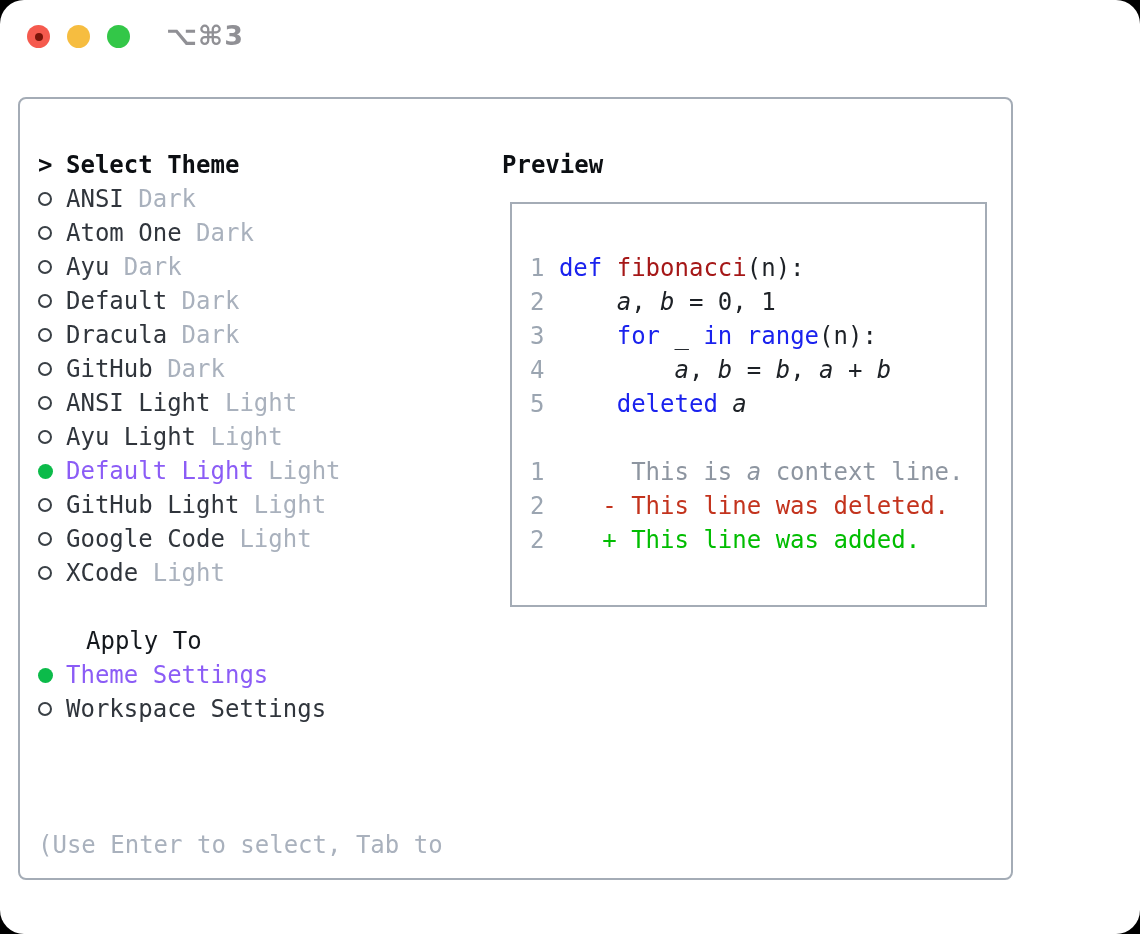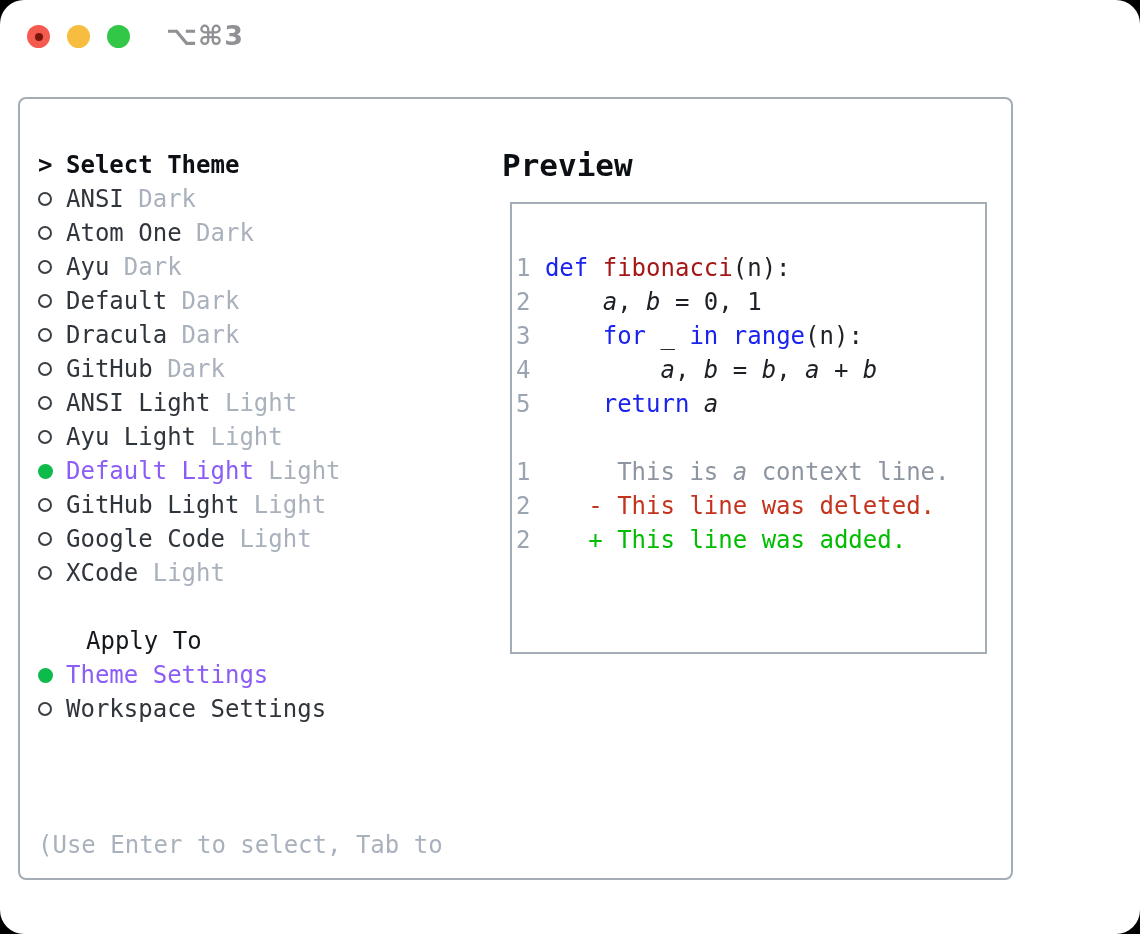--- a/index.html
+++ b/index.html
@@ -29,23 +29,23 @@
   .ring{width:14px;height:14px;border:2px solid #3a4046;border-radius:50%;box-sizing:border-box;}
   .dot{width:15px;height:15px;border-radius:50%;background:#0cbb4a;}
   .name{color:#30353c;text-align:center;}
   .name.sel{color:#8b5cf6;}
   .variant{color:#a9b1bd;}
   .spacer{height:34px;}
   .help{font-size:24px;line-height:34px;color:#a9b1bd;white-space:pre;}
 
   
   .preview-header{position:absolute;left:482px;top:49px;height:34px;line-height:34px;
-                  font-size:31px;font-weight:700;color:#0c0f13;}
-  .preview-box{position:absolute;left:490px;top:103px;width:477px;height:452px;box-sizing:border-box;
-               border:2px solid #a4acb6;background:#fff;padding:47px 0 0 4px;overflow:hidden;}
+                  font-size:24px;font-weight:700;color:#0c0f13;}
+  .preview-box{position:absolute;left:490px;top:103px;width:477px;height:405px;box-sizing:border-box;
+               border:2px solid #a4acb6;background:#fff;padding:47px 0 0 18px;overflow:hidden;}
   .codeline{height:34px;font-size:24px;line-height:34px;white-space:pre;color:#1d2126;}
   .ln{color:#9ba5b1;}
   .kw{color:#1a22ee;}
   .fn{color:#a51717;}
   .var{font-style:italic;}
   .ctx{color:#8d95a0;}
   .ctx-var{color:#8d95a0;font-style:italic;}
   .del{color:#c3331d;}
   .add{color:#01bd01;text-align:center;}
 </style>
@@ -107,21 +107,21 @@
         </div>
       </div>
 
       <div class="preview-header">Preview</div>
 
       <div class="preview-box" id="preview-box">
           <div class="codeline"><span class="ln">1 </span><span class="kw">def</span><span> </span><span class="fn">fibonacci</span><span>(n):</span></div>
           <div class="codeline"><span class="ln">2 </span><span>    </span><span class="var">a</span><span>, </span><span class="var">b</span><span> = 0, 1</span></div>
           <div class="codeline"><span class="ln">3 </span><span>    </span><span class="kw">for</span><span> _ </span><span class="kw">in</span><span> </span><span class="kw">range</span><span>(n):</span></div>
           <div class="codeline"><span class="ln">4 </span><span>        </span><span class="var">a</span><span>, </span><span class="var">b</span><span> = </span><span class="var">b</span><span>, </span><span class="var">a</span><span> + </span><span class="var">b</span></div>
-          <div class="codeline"><span class="ln">5 </span><span>    </span><span class="kw">return</span><span> </span><span class="var">a</span></div>
+          <div class="codeline"><span class="ln">5 </span><span>    </span><span class="kw">deleted</span><span> </span><span class="var">a</span></div>
           <div class="codeline"><span class="ln"></span></div>
           <div class="codeline"><span class="ln">1 </span><span class="ctx">     This is </span><span class="ctx-var">a</span><span class="ctx"> context line.</span></div>
           <div class="codeline"><span class="ln">2 </span><span class="del">   - This line was deleted.</span></div>
           <div class="codeline"><span class="ln">2 </span><span class="add">   + This line was added.</span></div>
         </div>
 
     </div>
   </div>
 </div>
 

